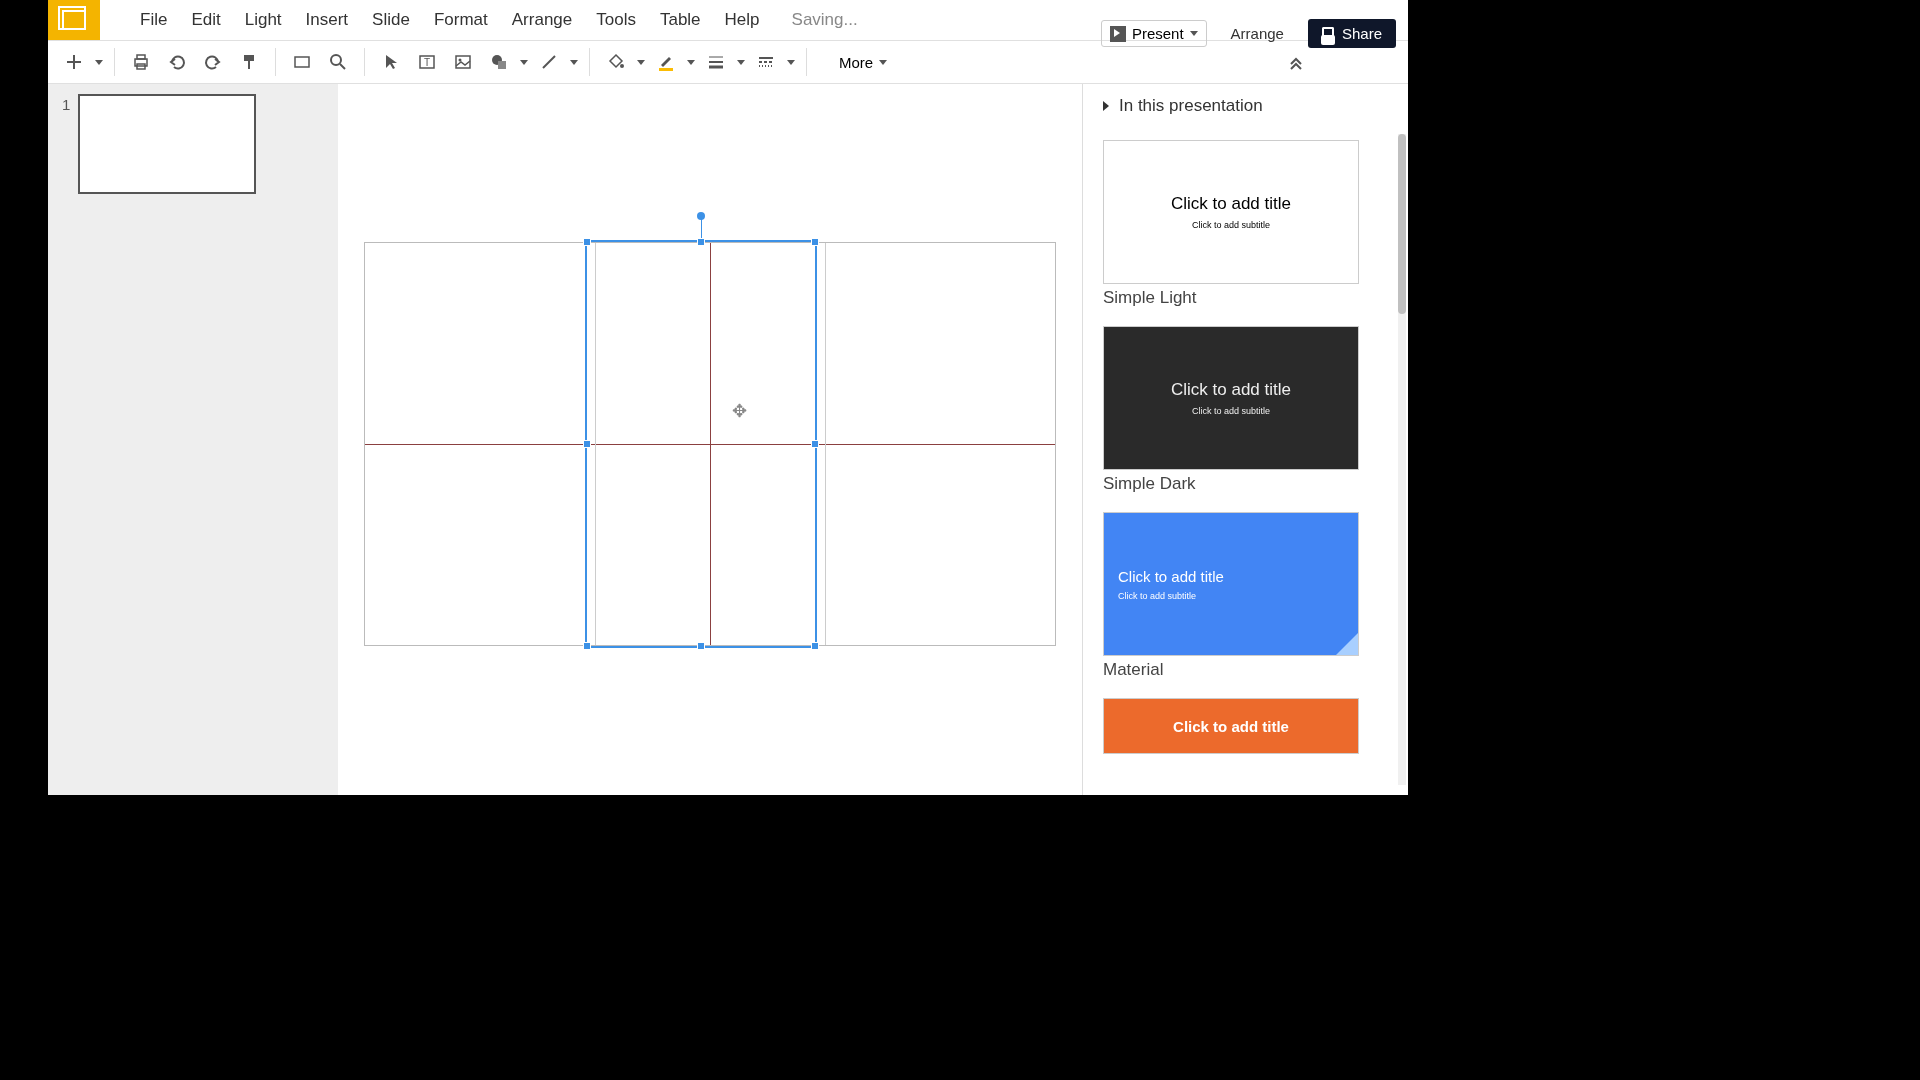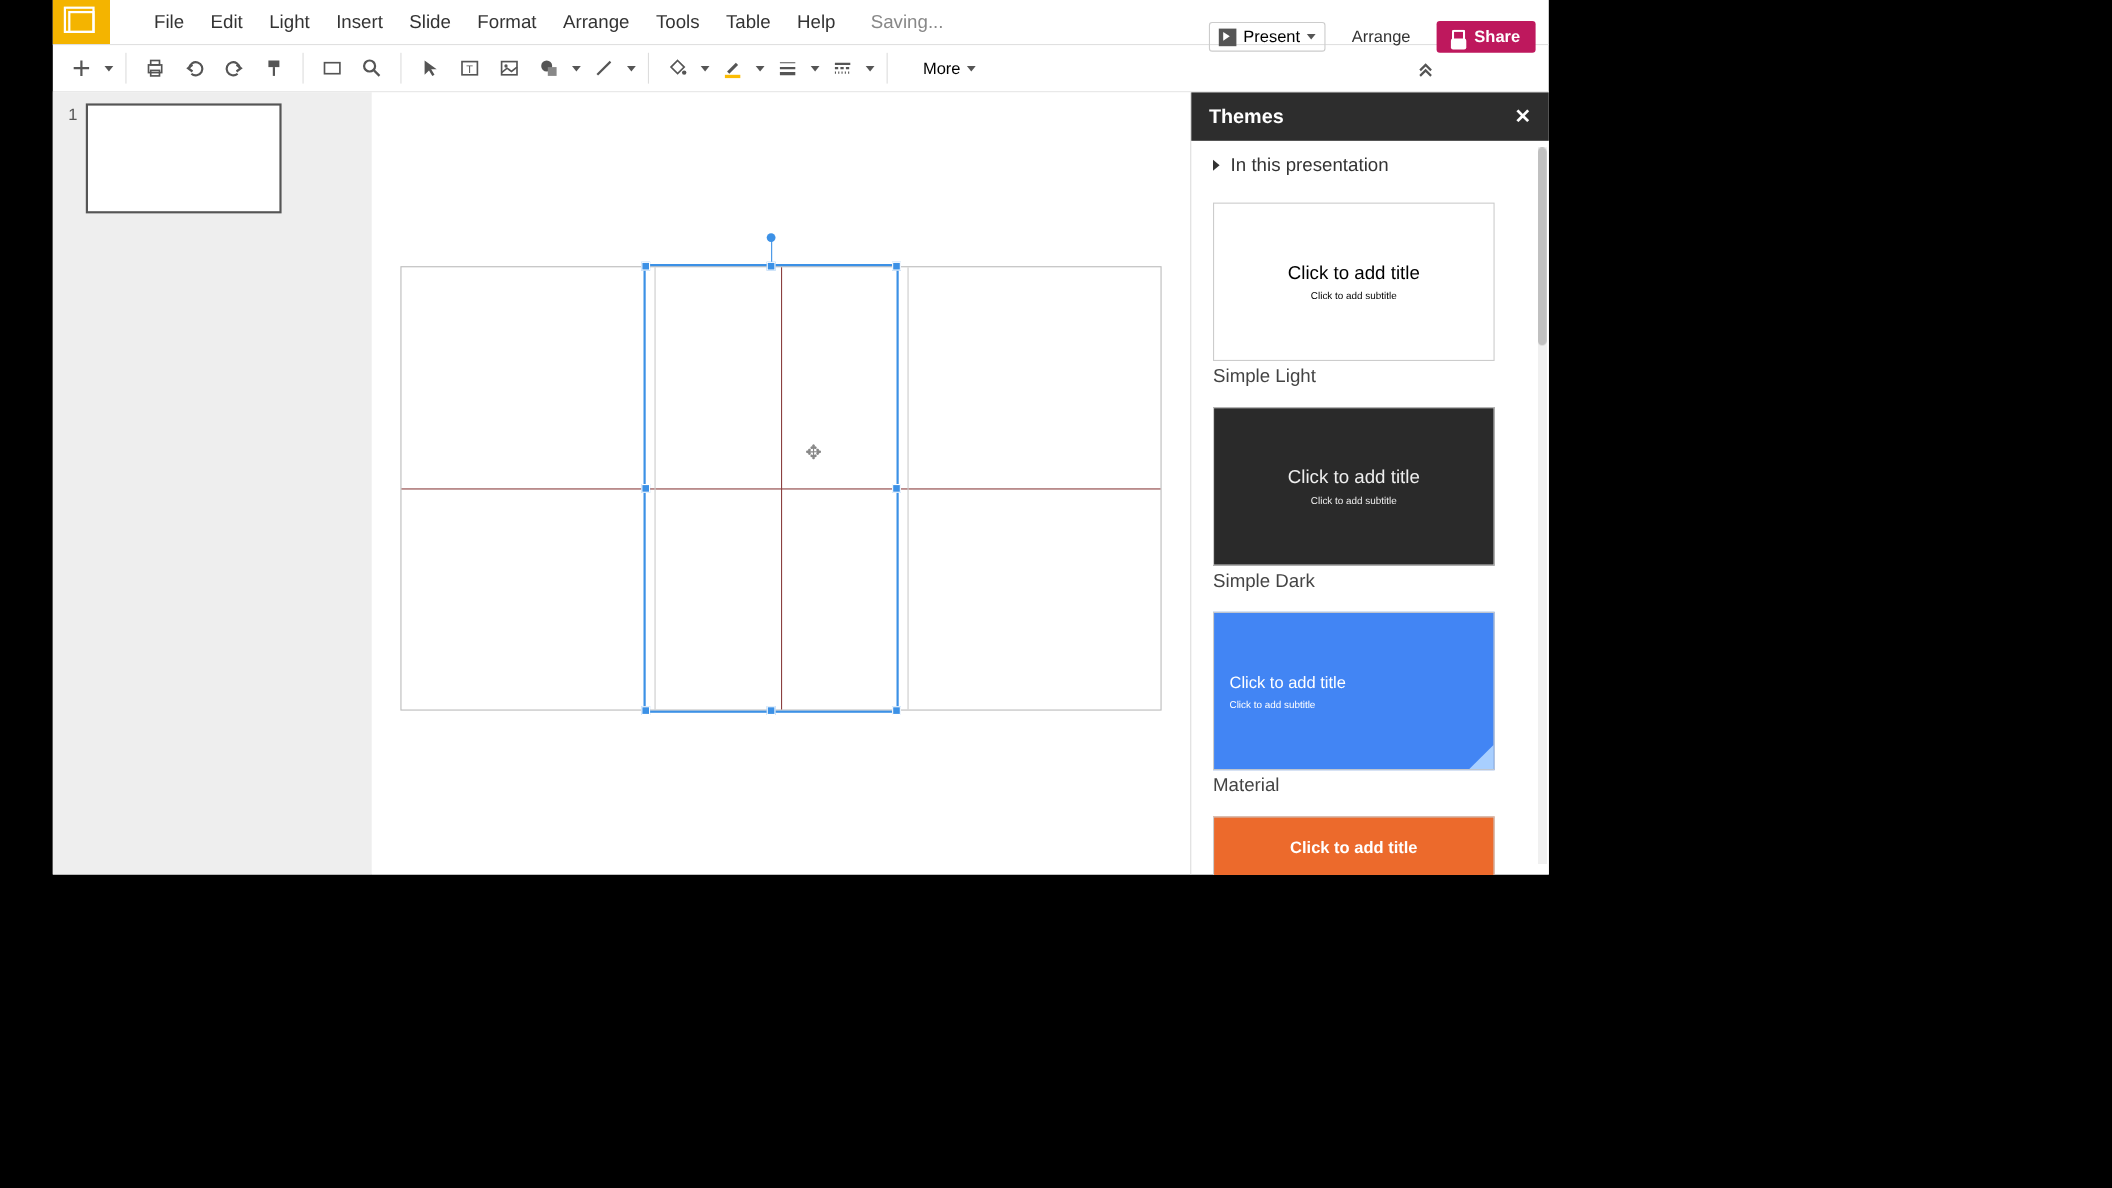--- a/index.html
+++ b/index.html
@@ -14,21 +14,21 @@
 .logo-inner { width: 24px; height: 20px; border: 2px solid #fff; position: relative; }
 .logo-inner::before { content: ''; position: absolute; width: 24px; height: 20px; border: 2px solid #fff; left: -6px; top: -6px; }
 .menu-items { display: flex; gap: 0; margin-left: 28px; }
 .menu-item { padding: 8px 12px; font-size: 17px; color: #333; cursor: pointer; }
 .saving { margin-left: 20px; color: #888; font-size: 17px; }
 .top-right { position: absolute; right: 12px; top: 2px; display: flex; align-items: center; gap: 16px; margin-top: 17px; }
 .present-btn { display: flex; align-items: center; gap: 6px; padding: 4px 8px; border: 1px solid #ccc; border-radius: 3px; cursor: pointer; font-size: 15px; }
 .present-play { width: 16px; height: 16px; background: #555; position: relative; }
 .present-play::after { content: ''; position: absolute; left: 4px; top: 3px; border-left: 6px solid #fff; border-top: 4px solid transparent; border-bottom: 4px solid transparent; }
 .comments-btn { font-size: 15px; color: #333; cursor: pointer; padding: 4px 8px; }
-.share-btn { background: #be185d; color: #fff; padding: 6px 14px; border-radius: 3px; display: flex; align-items: center; gap: 8px; font-size: 15px; font-weight: bold; cursor: pointer; }
+.share-btn { background: #0f172a; color: #fff; padding: 6px 14px; border-radius: 3px; display: flex; align-items: center; gap: 8px; font-size: 15px; font-weight: normal; cursor: pointer; }
 .lock-icon { width: 12px; height: 14px; border: 2px solid #fff; border-radius: 2px 2px 0 0; border-bottom: none; position: relative; }
 .lock-icon::after { content: ''; position: absolute; left: -3px; top: 6px; width: 14px; height: 10px; background: #fff; border-radius: 2px; }
 
 .toolbar { height: 44px; border-top: 1px solid #e0e0e0; border-bottom: 1px solid #e0e0e0; display: flex; align-items: center; padding: 0 10px; gap: 4px; }
 .tb-btn { width: 32px; height: 32px; display: flex; align-items: center; justify-content: center; cursor: pointer; color: #555; position: relative; }
 .tb-sep { width: 1px; height: 28px; background: #ddd; margin: 0 6px; }
 .tb-drop { width: 10px; display: flex; align-items: center; justify-content: center; cursor: pointer; }
 .caret { border-left: 4px solid transparent; border-right: 4px solid transparent; border-top: 5px solid #555; }
 .more-btn { padding: 0 10px; font-size: 15px; color: #000000; display: flex; align-items: center; gap: 6px; cursor: pointer; margin-left: 12px; }
 .collapse-chevron { position: absolute; right: 96px; cursor: pointer; }
@@ -270,24 +270,20 @@
         <div class="sel-handle" style="left:-4px;top:50%;transform:translateY(-50%)"></div>
         <div class="sel-handle" style="right:-4px;top:50%;transform:translateY(-50%)"></div>
         <div class="sel-handle" style="left:-4px;bottom:-4px"></div>
         <div class="sel-handle" style="left:50%;bottom:-4px;transform:translateX(-50%)"></div>
         <div class="sel-handle" style="right:-4px;bottom:-4px"></div>
       </div>
       <div class="move-cursor">✥</div>
     </div>
 
     <div class="themes-panel">
-      <div class="themes-header">
-        <span>Themes</span>
-        <span class="close-x">✕</span>
-      </div>
       <div class="themes-body">
         <div class="in-pres">
           <span class="tri-right"></span>
           <span>In this presentation</span>
         </div>
 
         <div class="theme-card">
           <div class="theme-preview">
             <div class="theme-title">Click to add title</div>
             <div class="theme-sub">Click to add subtitle</div>

